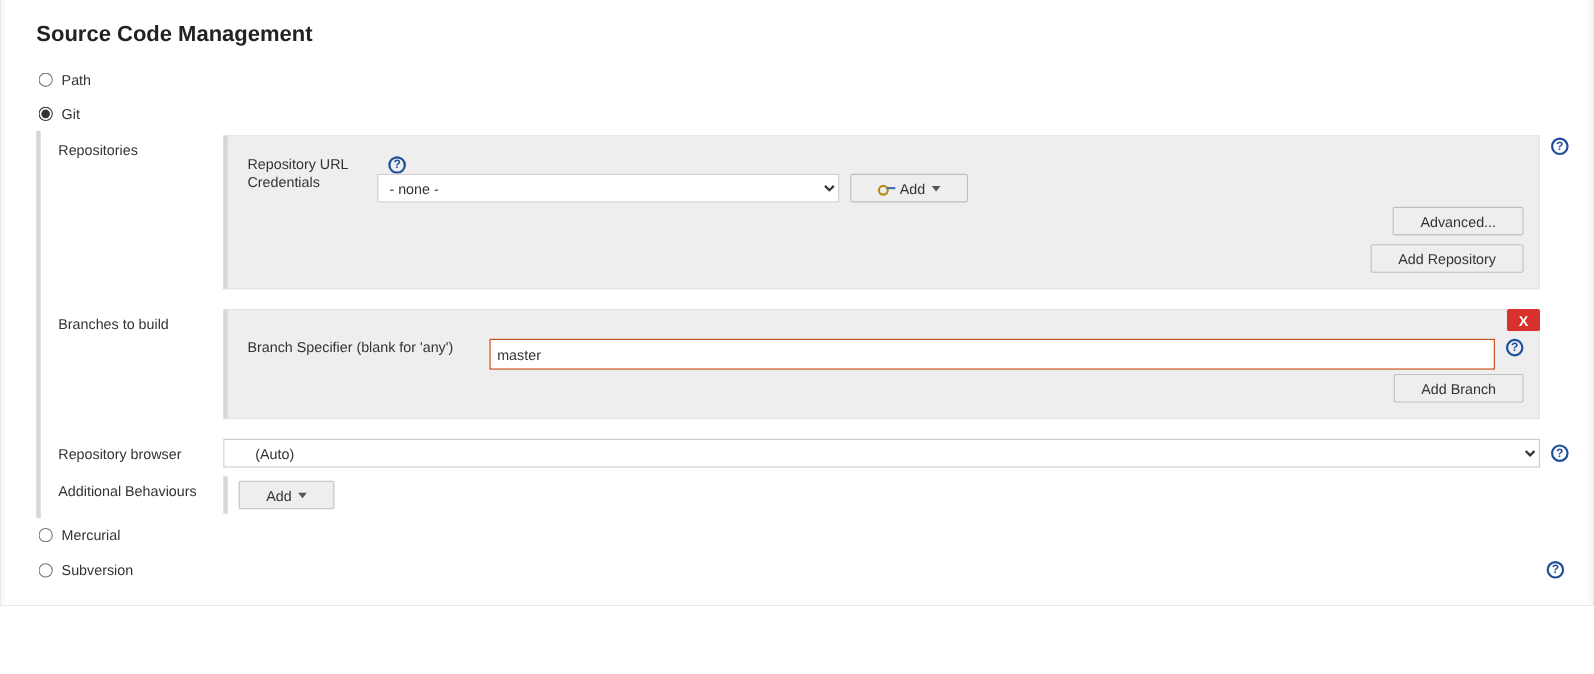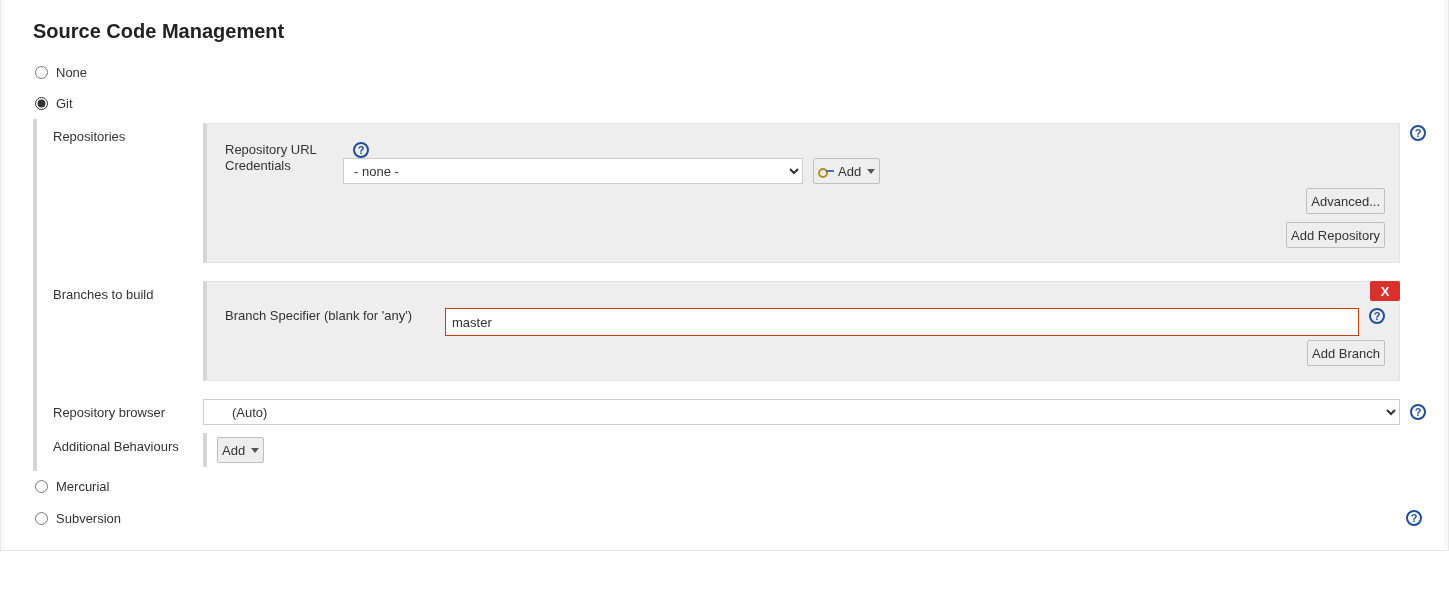--- a/index.html
+++ b/index.html
@@ -94,30 +94,30 @@
       border: 1px solid #5c8fd6;
     }
     .select {
       padding: 3px 6px;
       border: 1px solid #ccc;
       font-size: 13px;
       height: 26px;
       background: #fff;
       color: #333;
     }
-    .select-medium { width: 460px; }
+    .select-medium { width: 420px; }
     .select-full { width: 100%; padding-left: 24px; }
     .btn {
       display: inline-flex;
       align-items: center;
       gap: 6px;
       background: #eeeeee;
       border: 1px solid #bfbfbf;
       color: #333;
-      padding: 4px 4px;
+      padding: 4px 24px;
       font-size: 13px;
       cursor: pointer;
       height: 26px;
       border-radius: 2px;
     }
     .btn-row-right {
       display: flex;
       justify-content: flex-end;
       gap: 8px;
       margin-top: 4px;
@@ -201,21 +201,21 @@
 </head>
 <body>
 
 <div class="outer">
 <div class="section">
 
   <h2 class="section-title">Source Code Management</h2>
 
   <div class="radio-row">
     <input type="radio" name="scm" style="">
-    <span class="label">None</span>
+    <span class="label">Path</span>
   </div>
 
   <div class="radio-row">
     <input type="radio" name="scm" checked="" style="">
     <span class="label">Git</span>
   </div>
 
   <div class="indent-block">
 
     <div class="config-row">

